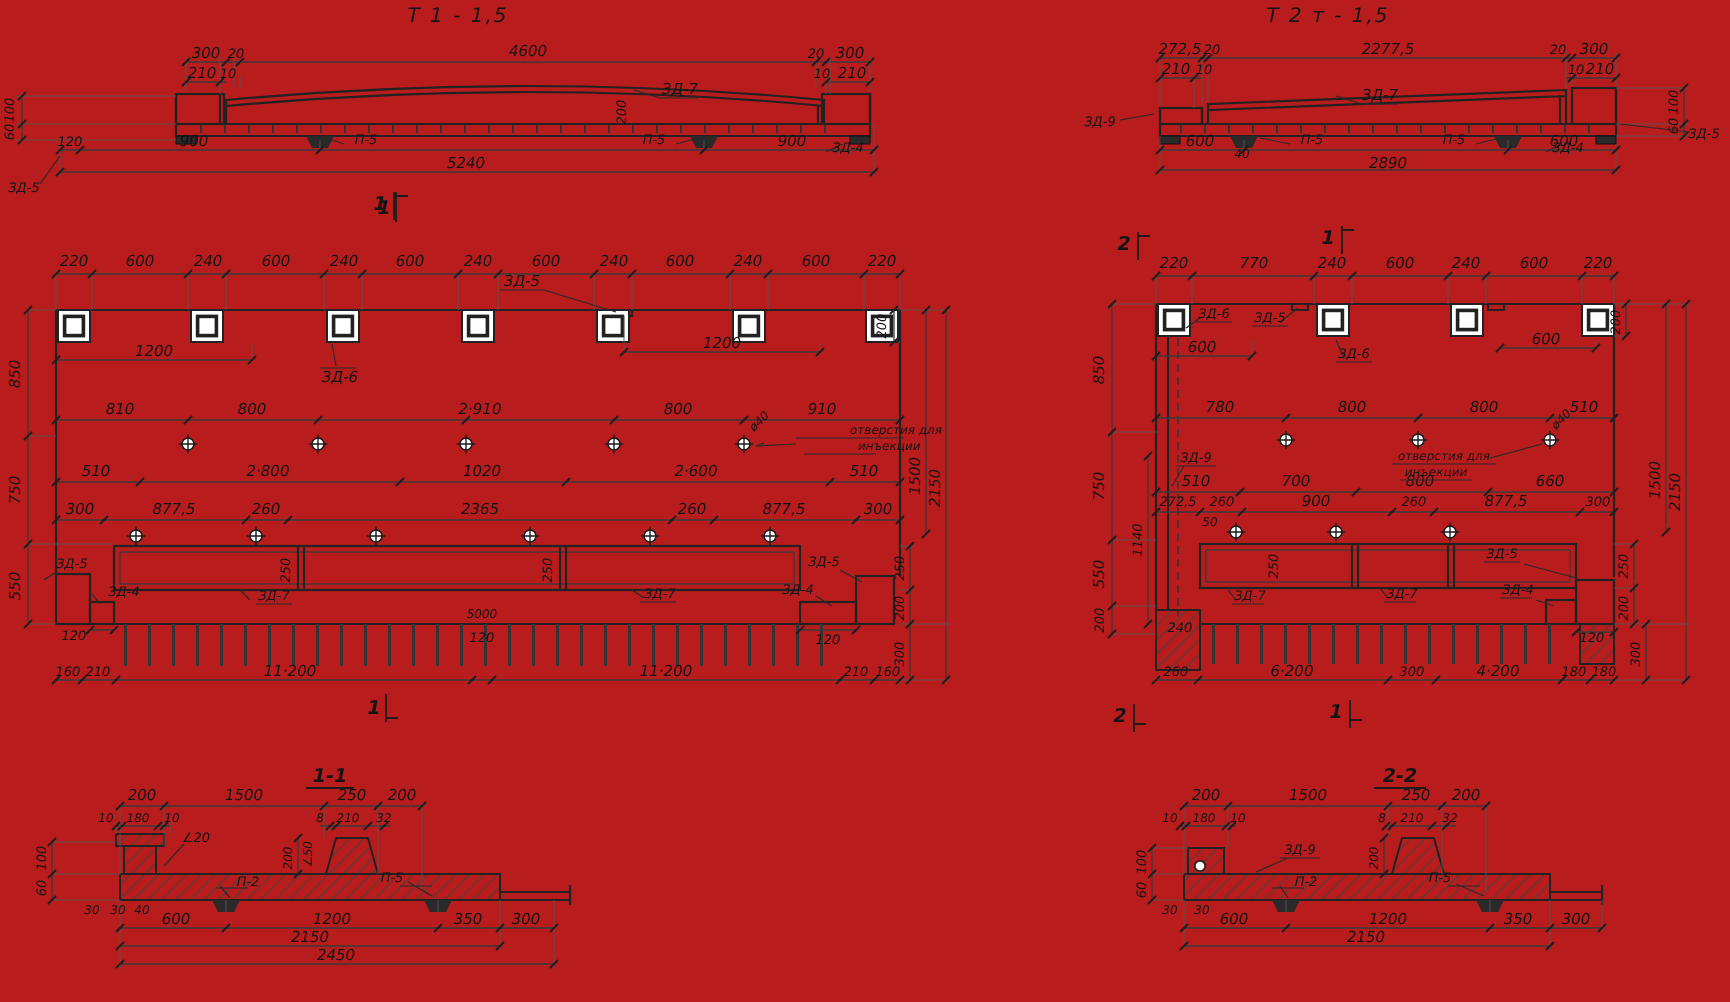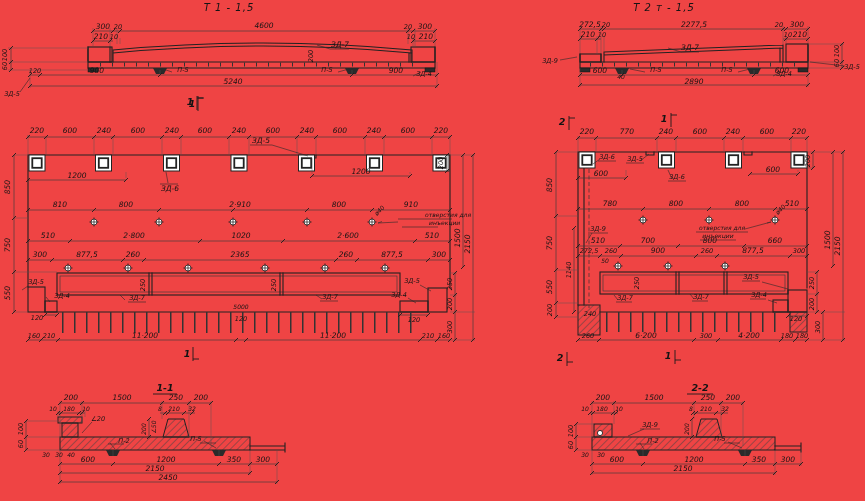--- a/index.html
+++ b/index.html
@@ -1,16 +1,16 @@
 <!DOCTYPE html>
 <html><head>
 <meta charset="utf-8">
 <style>
   html,body{margin:0;padding:0;background:#e8e6e2;}
-  #stage{position:relative;width:865px;height:501px;background:#ef4444;overflow:hidden;
+  #stage{position:relative;width:865px;height:501px;background:#b91c1c;overflow:hidden;
          font-family:"DejaVu Sans",sans-serif;}
   svg{display:block}
   .o  {stroke:#222;stroke-width:1.1;fill:none;stroke-linecap:square}
   .d  {stroke:#3a3a3a;stroke-width:.65;fill:none}
   .x  {stroke:#555;stroke-width:.45;fill:none}
   .tk {stroke:#1c1c1c;stroke-width:.9;fill:none}
   .ld {stroke:#2a2a2a;stroke-width:.6;fill:none}
   .dash{stroke:#333;stroke-width:.7;fill:none;stroke-dasharray:4 2.5}
   .blk{fill:#2a2a2a;stroke:#111;stroke-width:.5}
   .hat{fill:url(#hp);stroke:#222;stroke-width:1}

